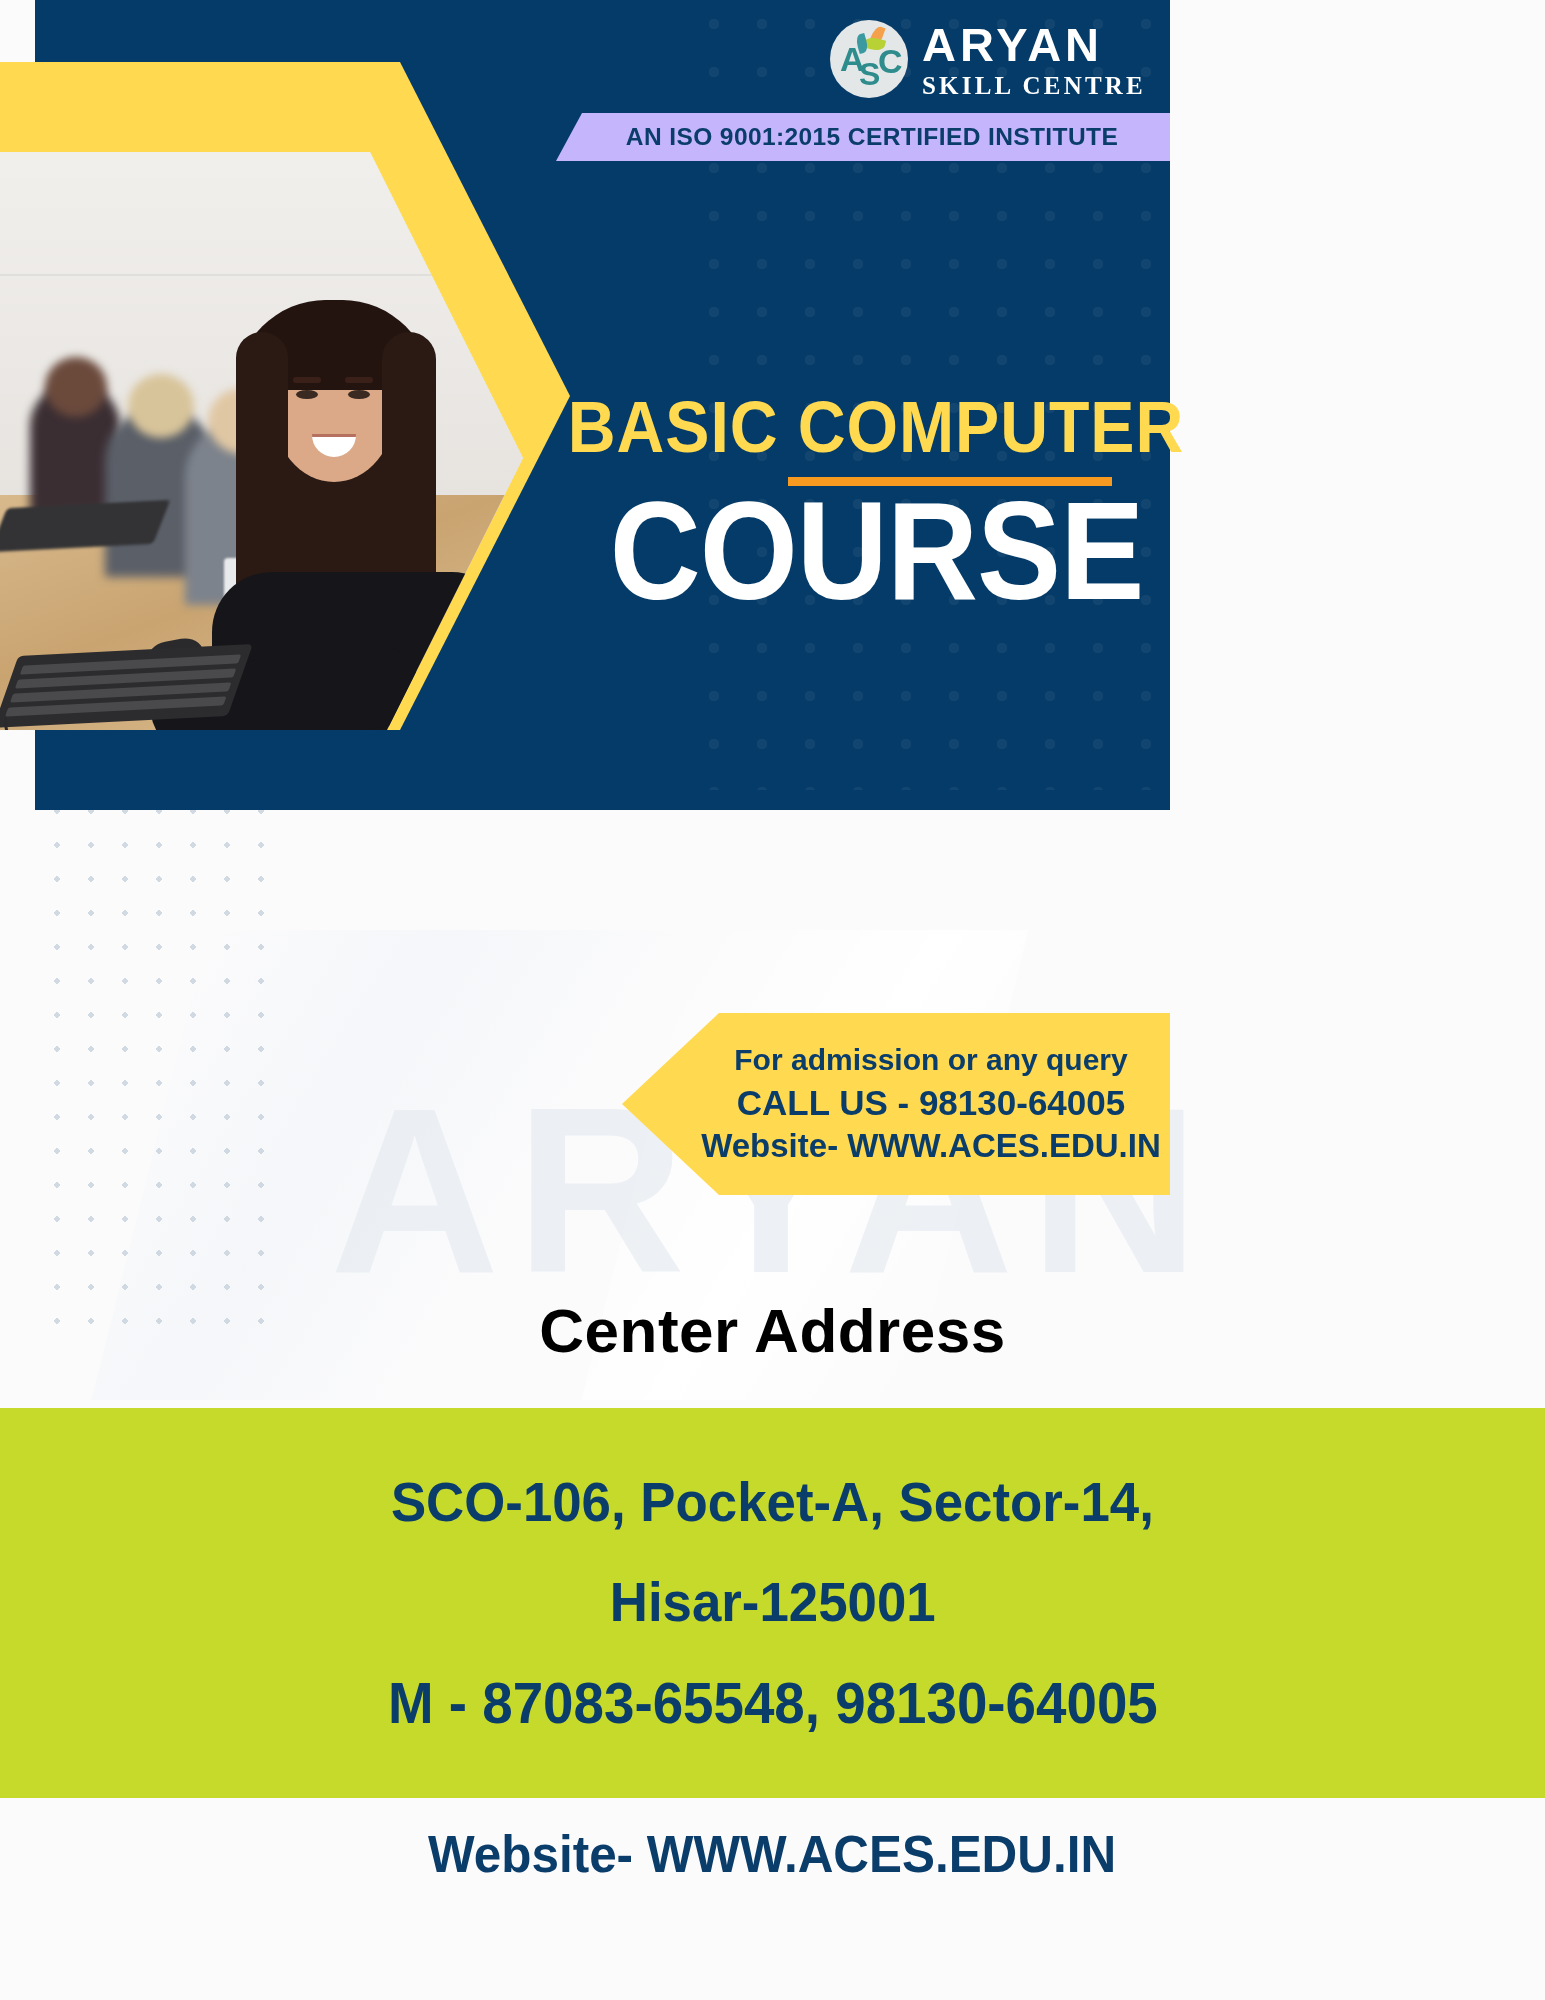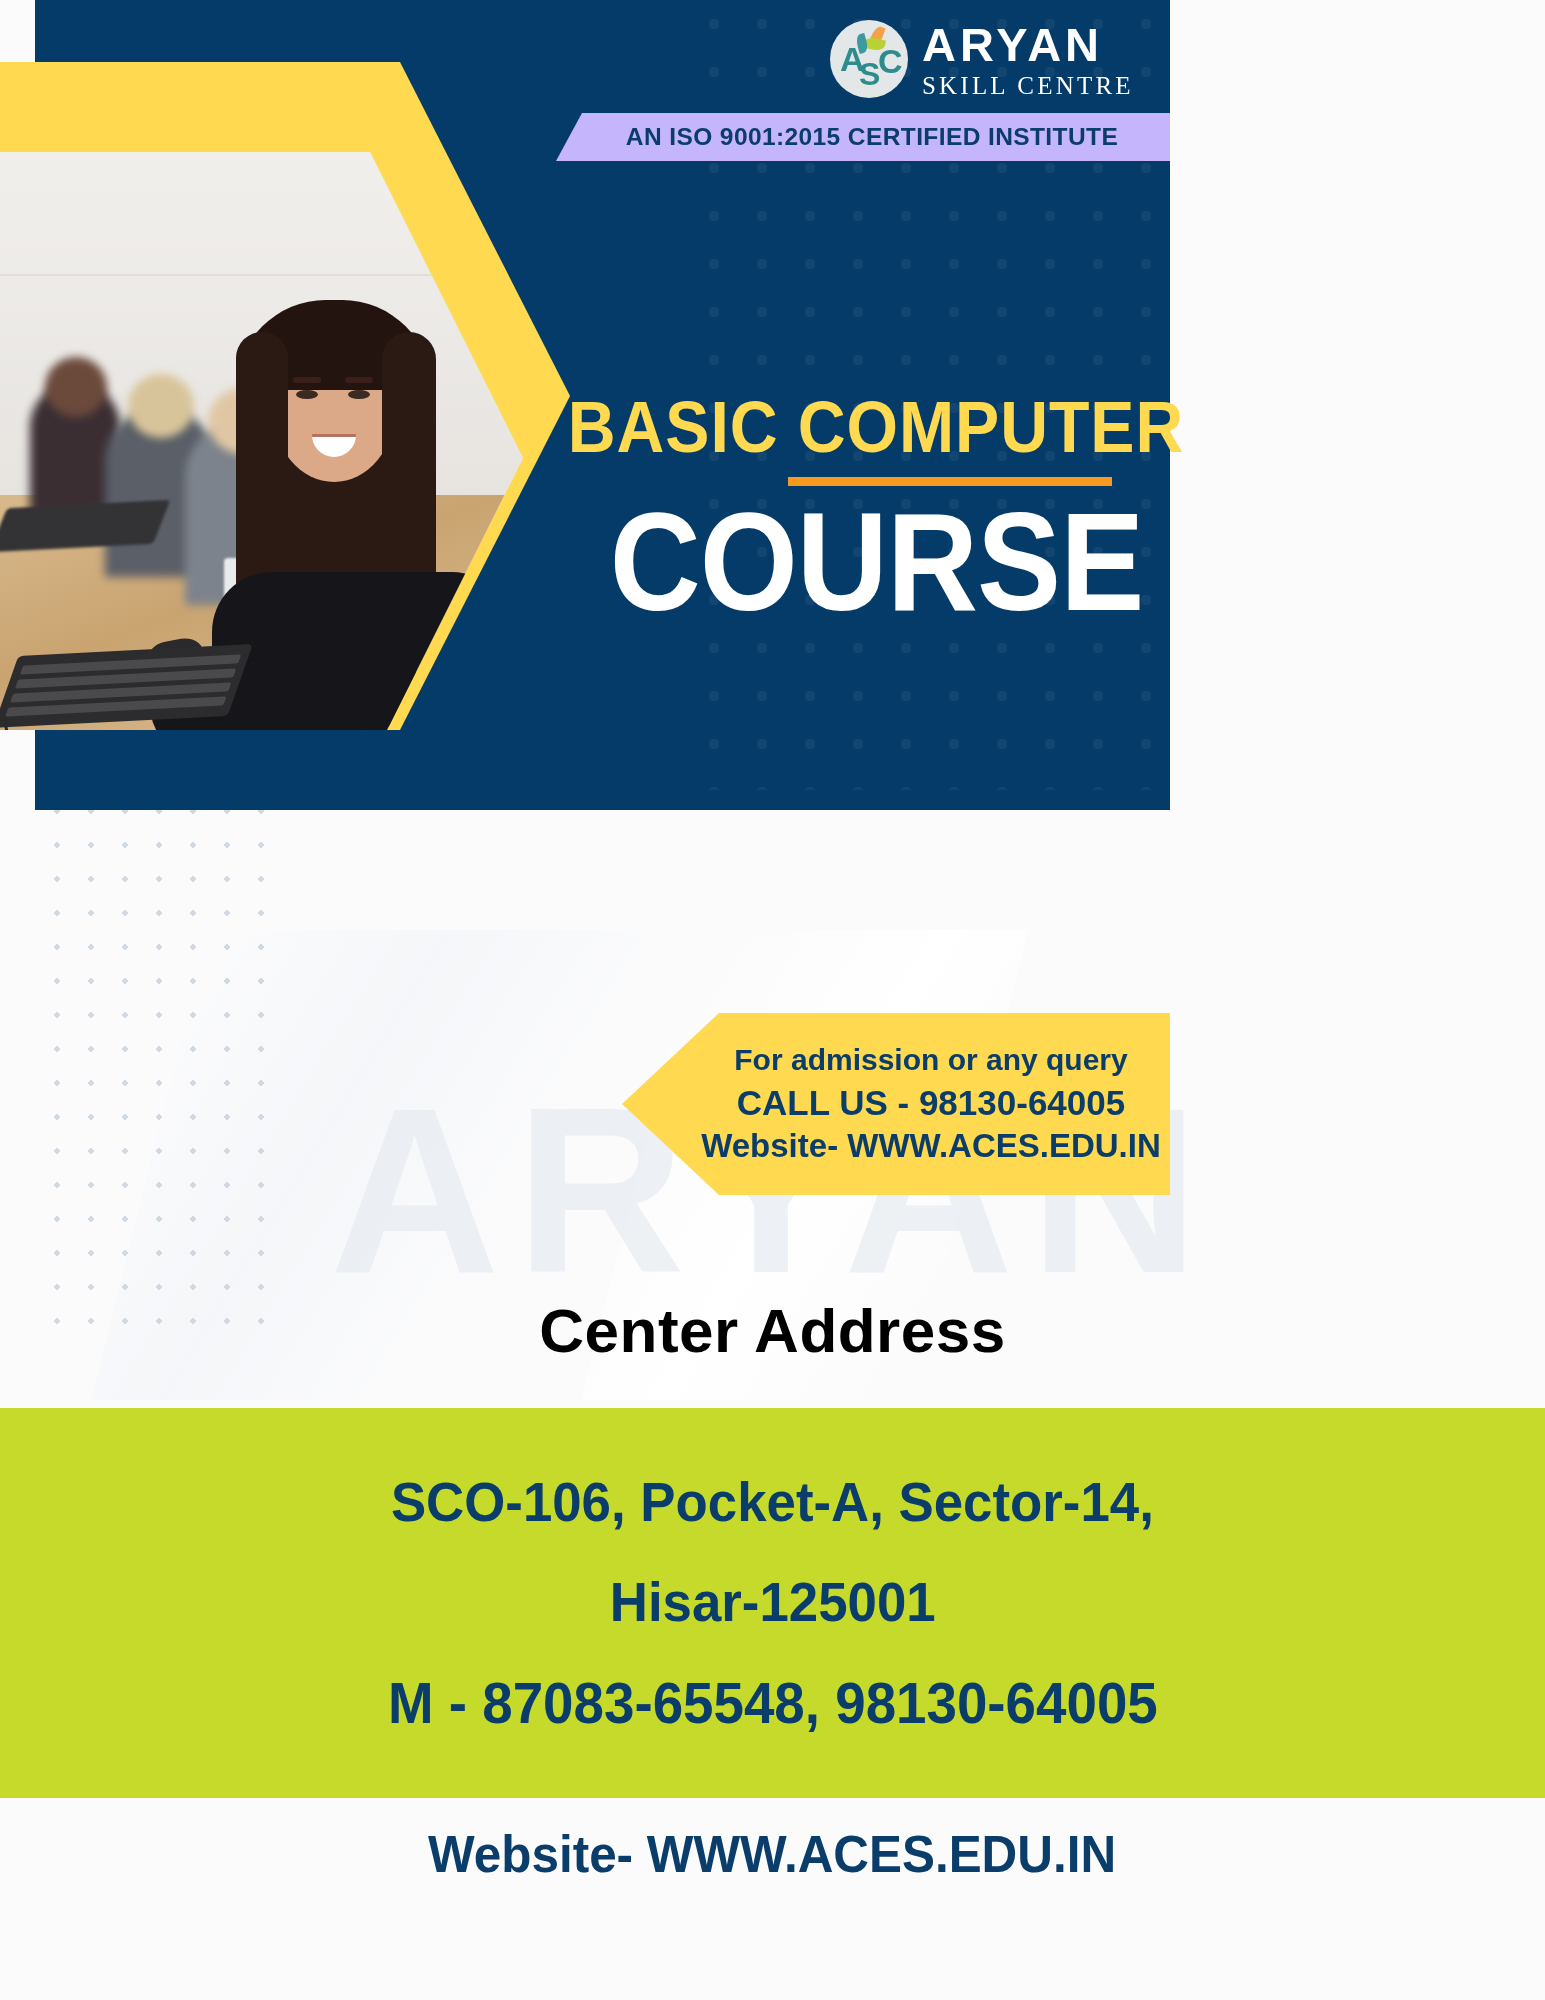--- a/index.html
+++ b/index.html
@@ -77,21 +77,21 @@
   .leaf.orange{left:41px;top:6px;width:11px;height:23px;background:#f5a14b;transform:rotate(20deg);}
   .leaf.green{left:34px;top:18px;width:21px;height:12px;background:#b8d236;transform:rotate(14deg);}
   .leaf.teal{left:27px;top:14px;width:10px;height:19px;background:#3b9aa0;transform:rotate(-16deg);}
 
   .logo-text{display:flex;flex-direction:column;line-height:1;}
   .logo-aryan{
     font-size:47px;font-weight:bold;color:#ffffff;letter-spacing:4px;
     font-family:"Liberation Sans", sans-serif;
   }
   .logo-skill{
-    font-size:25px;font-weight:normal;color:#ffffff;letter-spacing:3.2px;
+    font-size:25px;font-weight:bold;color:#ffffff;letter-spacing:3.2px;
     margin-top:5px;
     font-family:"Liberation Serif", serif;
   }
 
   
   .iso-banner{
     position:absolute;left:556px;top:113px;width:614px;height:48px;
     background:#c4b5fd;
     clip-path:polygon(26px 0, 100% 0, 100% 100%, 0 100%);
     display:flex;align-items:center;justify-content:center;
@@ -178,21 +178,21 @@
     font-size:72px;font-weight:bold;color:#ffd94f;
     letter-spacing:1px;white-space:nowrap;
     transform:scaleX(.92);
     font-family:"Liberation Sans", sans-serif;
   }
   .title-rule{
     position:absolute;left:788px;top:477px;width:324px;height:9px;background:#f79a1f;
   }
   .title-course{
     position:absolute;left:616px;top:492px;width:520px;height:118px;
-    display:flex;align-items:flex-start;justify-content:center;
+    display:flex;align-items:center;justify-content:center;
   }
   .title-course span{
     font-size:140px;font-weight:bold;color:#ffffff;letter-spacing:-1px;
     white-space:nowrap;transform:scaleX(.9);line-height:1;
     font-family:"Liberation Sans", sans-serif;
   }
 
   
   .contact-box{
     position:absolute;left:622px;top:1013px;width:548px;height:182px;

